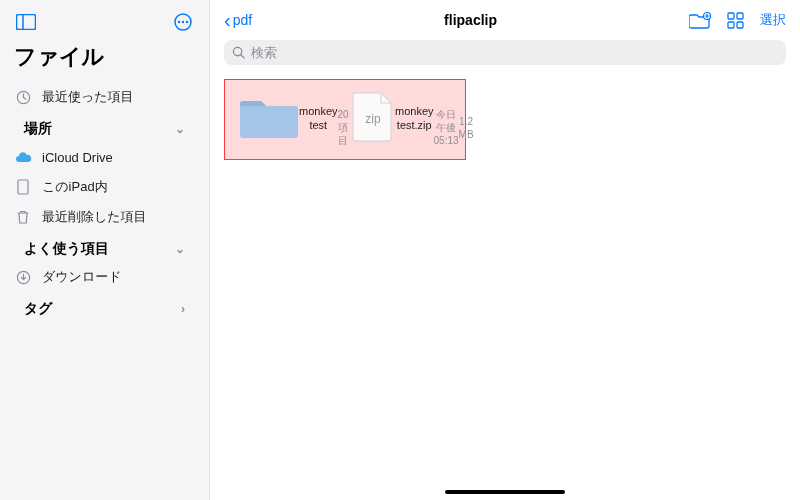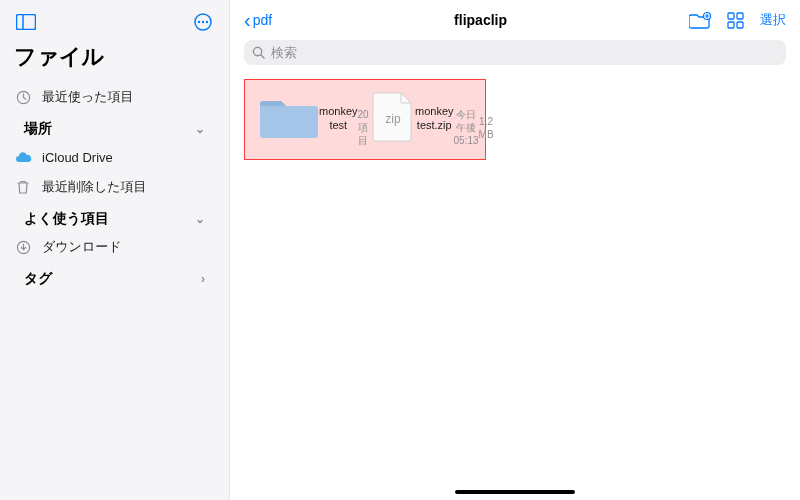--- a/index.html
+++ b/index.html
@@ -1,20 +1,20 @@
 <!DOCTYPE html>
 <html><head>
   <meta charset="utf-8">
   <style>
     * { margin: 0; padding: 0; box-sizing: border-box; font-family: -apple-system, "Hiragino Sans", sans-serif; }
     body { width: 800px; height: 500px; background: #fff; display: flex; flex-direction: column; overflow: hidden; }
     .app { display: flex; flex: 1; overflow: hidden; }
     
     
-    .sidebar { width: 230px; background: #f5f5f7; border-right: 1px solid #e5e5e7; padding: 10px 0; overflow-y: auto; }
+    .sidebar { width: 210px; background: #f5f5f7; border-right: 1px solid #e5e5e7; padding: 10px 0; overflow-y: auto; }
     .sidebar-top { display: flex; justify-content: space-between; align-items: center; padding: 0 14px 6px; }
     .sidebar-top .icon-btn { color: #007aff; width: 24px; height: 24px; display: flex; align-items: center; justify-content: center; cursor: pointer; }
     .app-title { font-size: 22px; font-weight: 700; padding: 2px 14px 10px; }
     .sb-row { display: flex; align-items: center; padding: 6px 14px; font-size: 13px; cursor: pointer; }
     .sb-row .icon { width: 18px; height: 18px; margin-right: 10px; display: flex; align-items: center; justify-content: center; }
     .sb-section { display: flex; justify-content: space-between; align-items: center; padding: 8px 24px 4px; font-size: 14px; font-weight: 700; cursor: pointer; }
     .sb-section .chev { color: #8e8e93; font-size: 12px; }
     .sb-label { color: #1c1c1e; }
     .icon-recent { color: #8e8e93; }
     .icon-cloud { color: #3ea8eb; }
@@ -85,20 +85,28 @@
       <span>場所</span>
       <span class="chev">⌄</span>
     </div>
     <div class="sb-row">
       <span class="icon icon-cloud">
         <svg width="17" height="12" viewBox="0 0 17 12">
             <path d="M13.5 11H4a3 3 0 010-6 4 4 0 017.8-1A2.8 2.8 0 0113.5 11z" fill="#3ea8eb"></path>
           </svg>
       </span>
       <span class="sb-label">iCloud Drive</span>
+    </div>
+    <div class="sb-row">
+      <span class="icon icon-ipad">
+        <svg width="12" height="16" viewBox="0 0 12 16">
+            <rect x="1" y="1" width="10" height="14" rx="1.5" fill="none" stroke="#8e8e93" stroke-width="1.2"></rect>
+          </svg>
+      </span>
+      <span class="sb-label">このiPad内</span>
     </div>
     <div class="sb-row">
       <span class="icon icon-trash">
         <svg width="14" height="16" viewBox="0 0 14 16">
             <path d="M2 4h10M5 4V2.5h4V4M3 4l.7 10h6.6L11 4" fill="none" stroke="#8e8e93" stroke-width="1.2" stroke-linecap="round"></path>
           </svg>
       </span>
       <span class="sb-label">最近削除した項目</span>
     </div>
 

